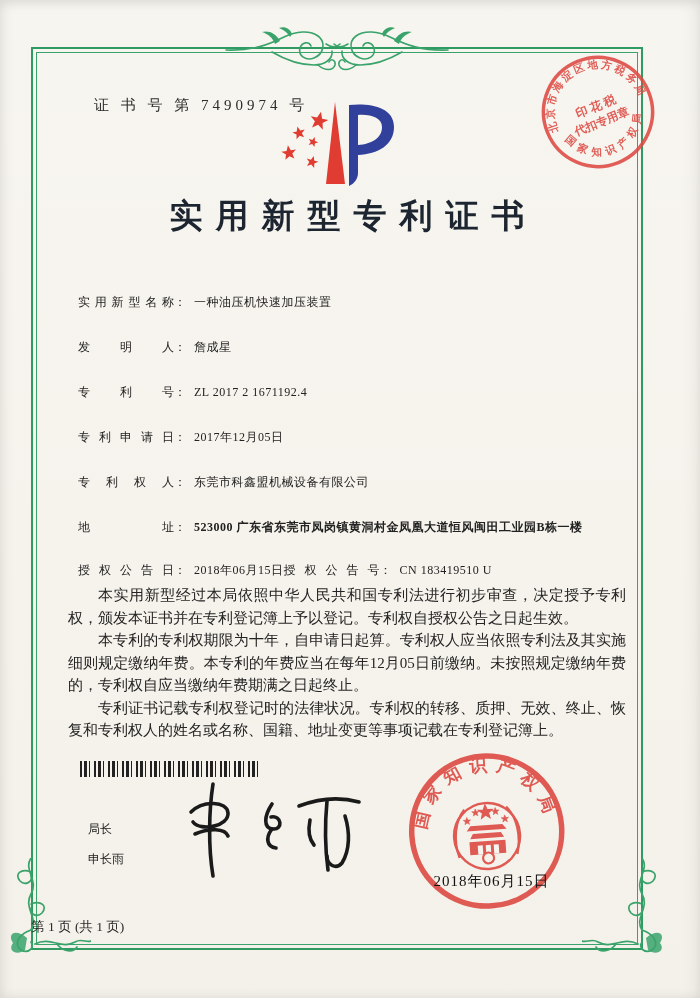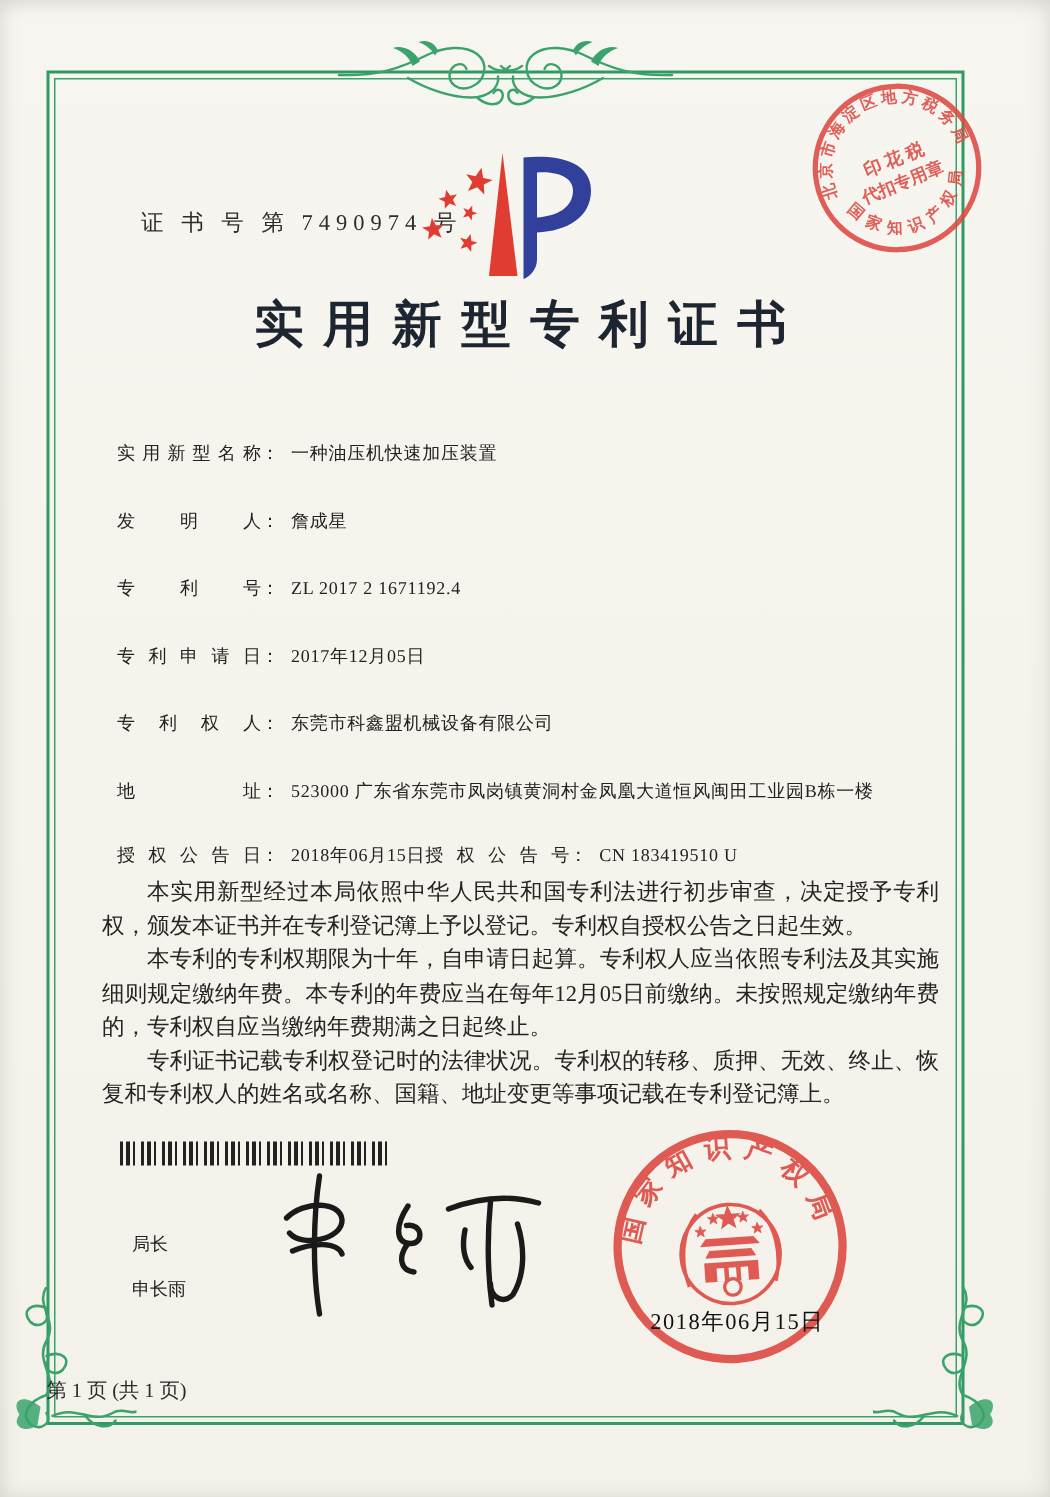--- a/index.html
+++ b/index.html
@@ -4,30 +4,30 @@
 <style>
   html,body{margin:0;padding:0;background:#e8e6e0;}
   .page{
     position:relative;width:700px;height:998px;overflow:hidden;
     background:linear-gradient(180deg,#f7f5ef 0%,#f5f3ec 55%,#f3f1e9 100%);
     box-shadow:inset 5px 0 12px rgba(0,0,0,.05), inset -6px 0 14px rgba(0,0,0,.05), inset 0 6px 10px rgba(0,0,0,.04);
     font-family:"Liberation Serif", serif;color:#1f1f1f;
   }
   .frame{position:absolute;left:31px;top:47px;width:608px;height:899px;border:2px solid #2f9a62;}
   .frame::before{content:"";position:absolute;inset:3px;border:1px solid #3aa36b;}
-  .cert-no{position:absolute;left:94px;top:96px;font-size:15px;letter-spacing:4px;color:#2c2c2c;margin-top:43px;}
+  .cert-no{position:absolute;left:94px;top:96px;font-size:15px;letter-spacing:4px;color:#2c2c2c;}
   .title{position:absolute;left:31px;top:194px;width:610px;text-align:center;
     font-size:33px;font-weight:bold;letter-spacing:13px;color:#1d2530;text-indent:13px;margin-left:11px;}
   .fields{position:absolute;left:78px;top:291px;width:520px;font-size:12px;color:#222;}
   .field-row{margin-bottom:23px;line-height:22px;display:flex;align-items:flex-start;}
   .field-row.address{margin-bottom:19px;}
   .flabel{display:inline-block;width:96px;text-align:justify;text-align-last:justify;flex:0 0 96px;}
   .fcolon{margin-right:8px;}
   .fvalue{letter-spacing:.5px;}
-  .fvalue.addr{display:inline-block;width:402px;line-height:26px;margin-top:-2px;}
+  .fvalue.addr{display:inline-block;width:402px;line-height:26px;margin-top:-2px;font-weight:bold;}
   .pair2{display:flex;}
   .paras{position:absolute;left:68px;top:584px;width:558px;font-size:15px;line-height:22.5px;
     text-align:justify;color:#242424;}
   .paras p{margin:0;text-indent:2em;}
   .barcode{position:absolute;left:80px;top:761px;width:181px;height:16px;
     background:repeating-linear-gradient(90deg,#222 0 2px,transparent 2px 4px,#222 4px 7px,transparent 7px 9px,#222 9px 10px,transparent 10px 14px);}
   .officer{position:absolute;left:88px;top:814px;font-size:12px;line-height:30px;color:#222;}
   .sig-svg{position:absolute;left:175px;top:776px;}
   .footer{position:absolute;left:31px;top:918px;width:610px;text-align:left;font-size:13.5px;color:#2a2a2a;}
   .tax-stamp{position:absolute;left:536px;top:50px;transform:rotate(-22deg);opacity:.88;}

